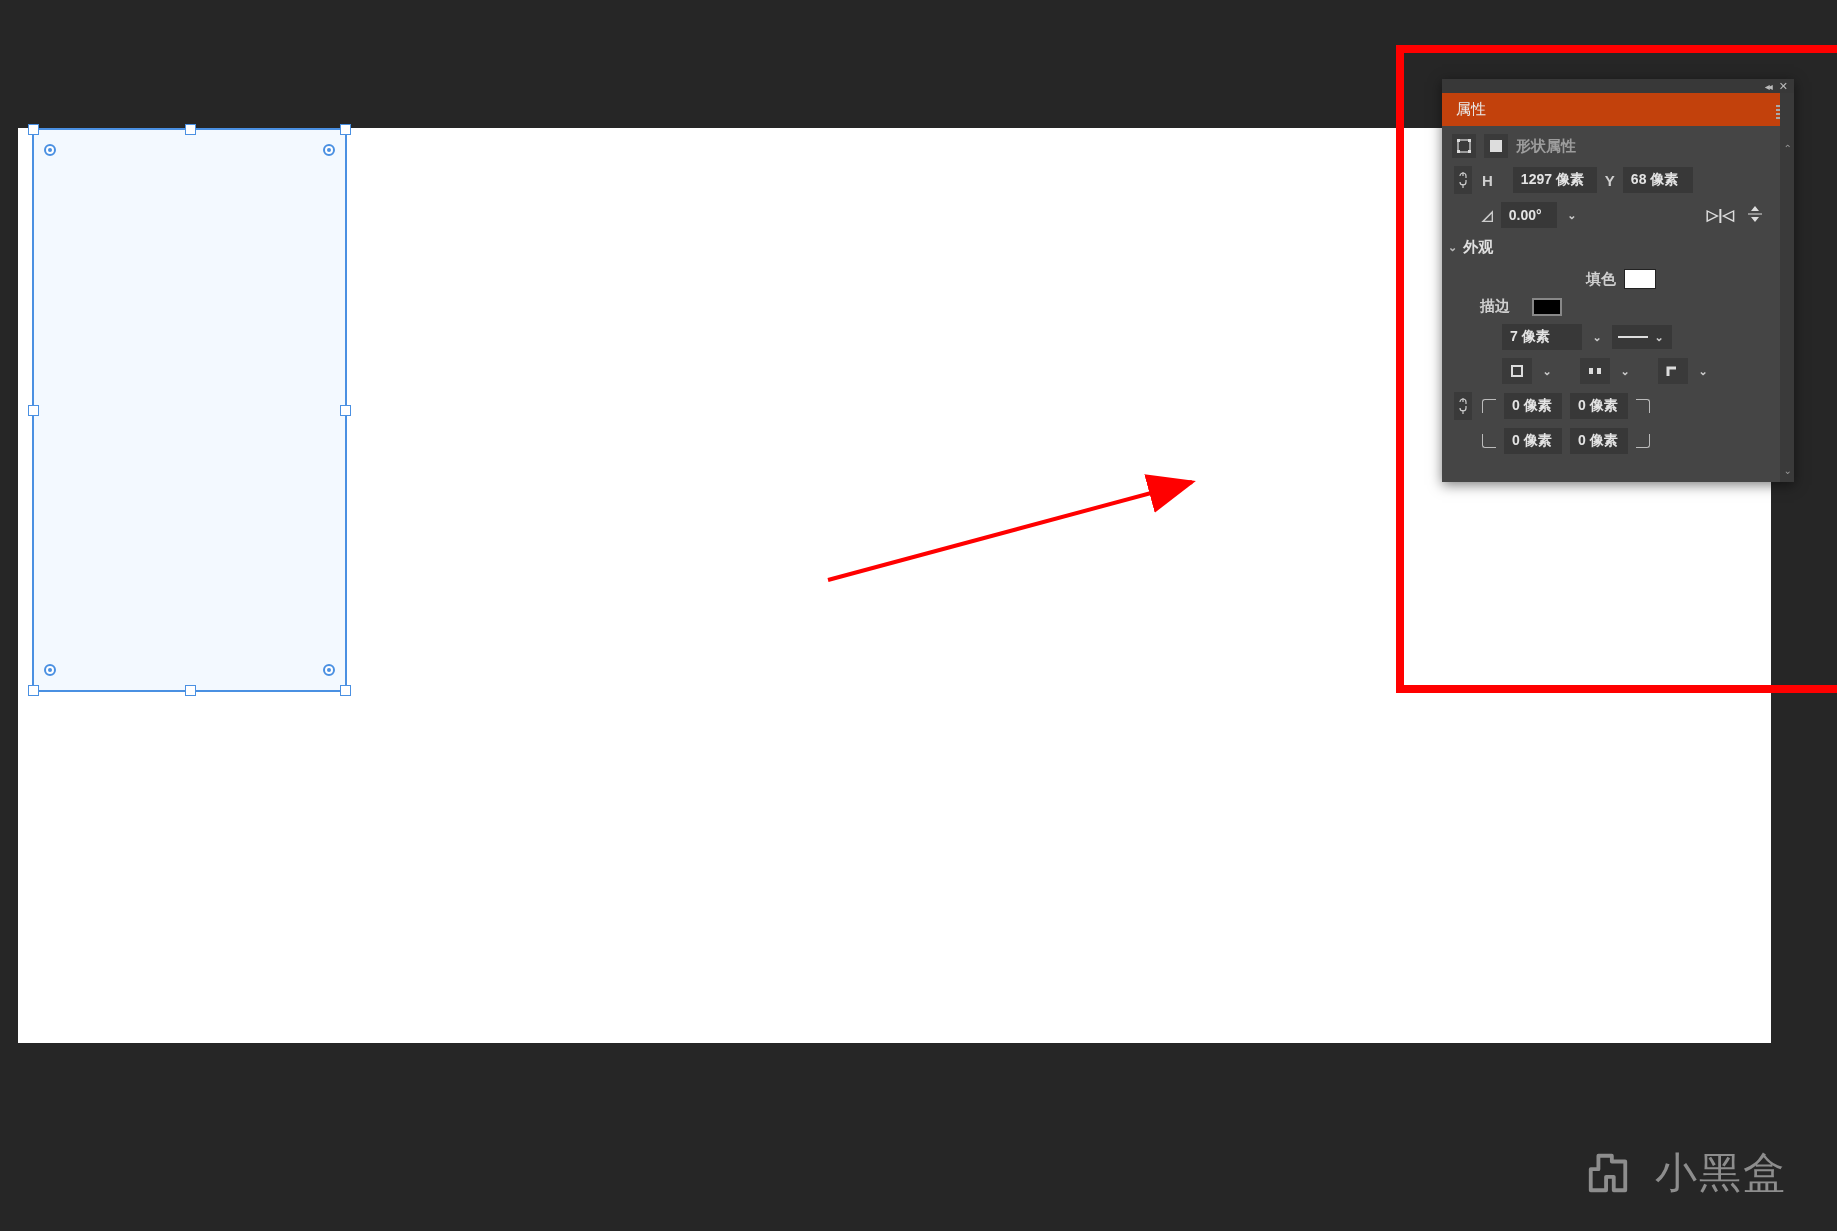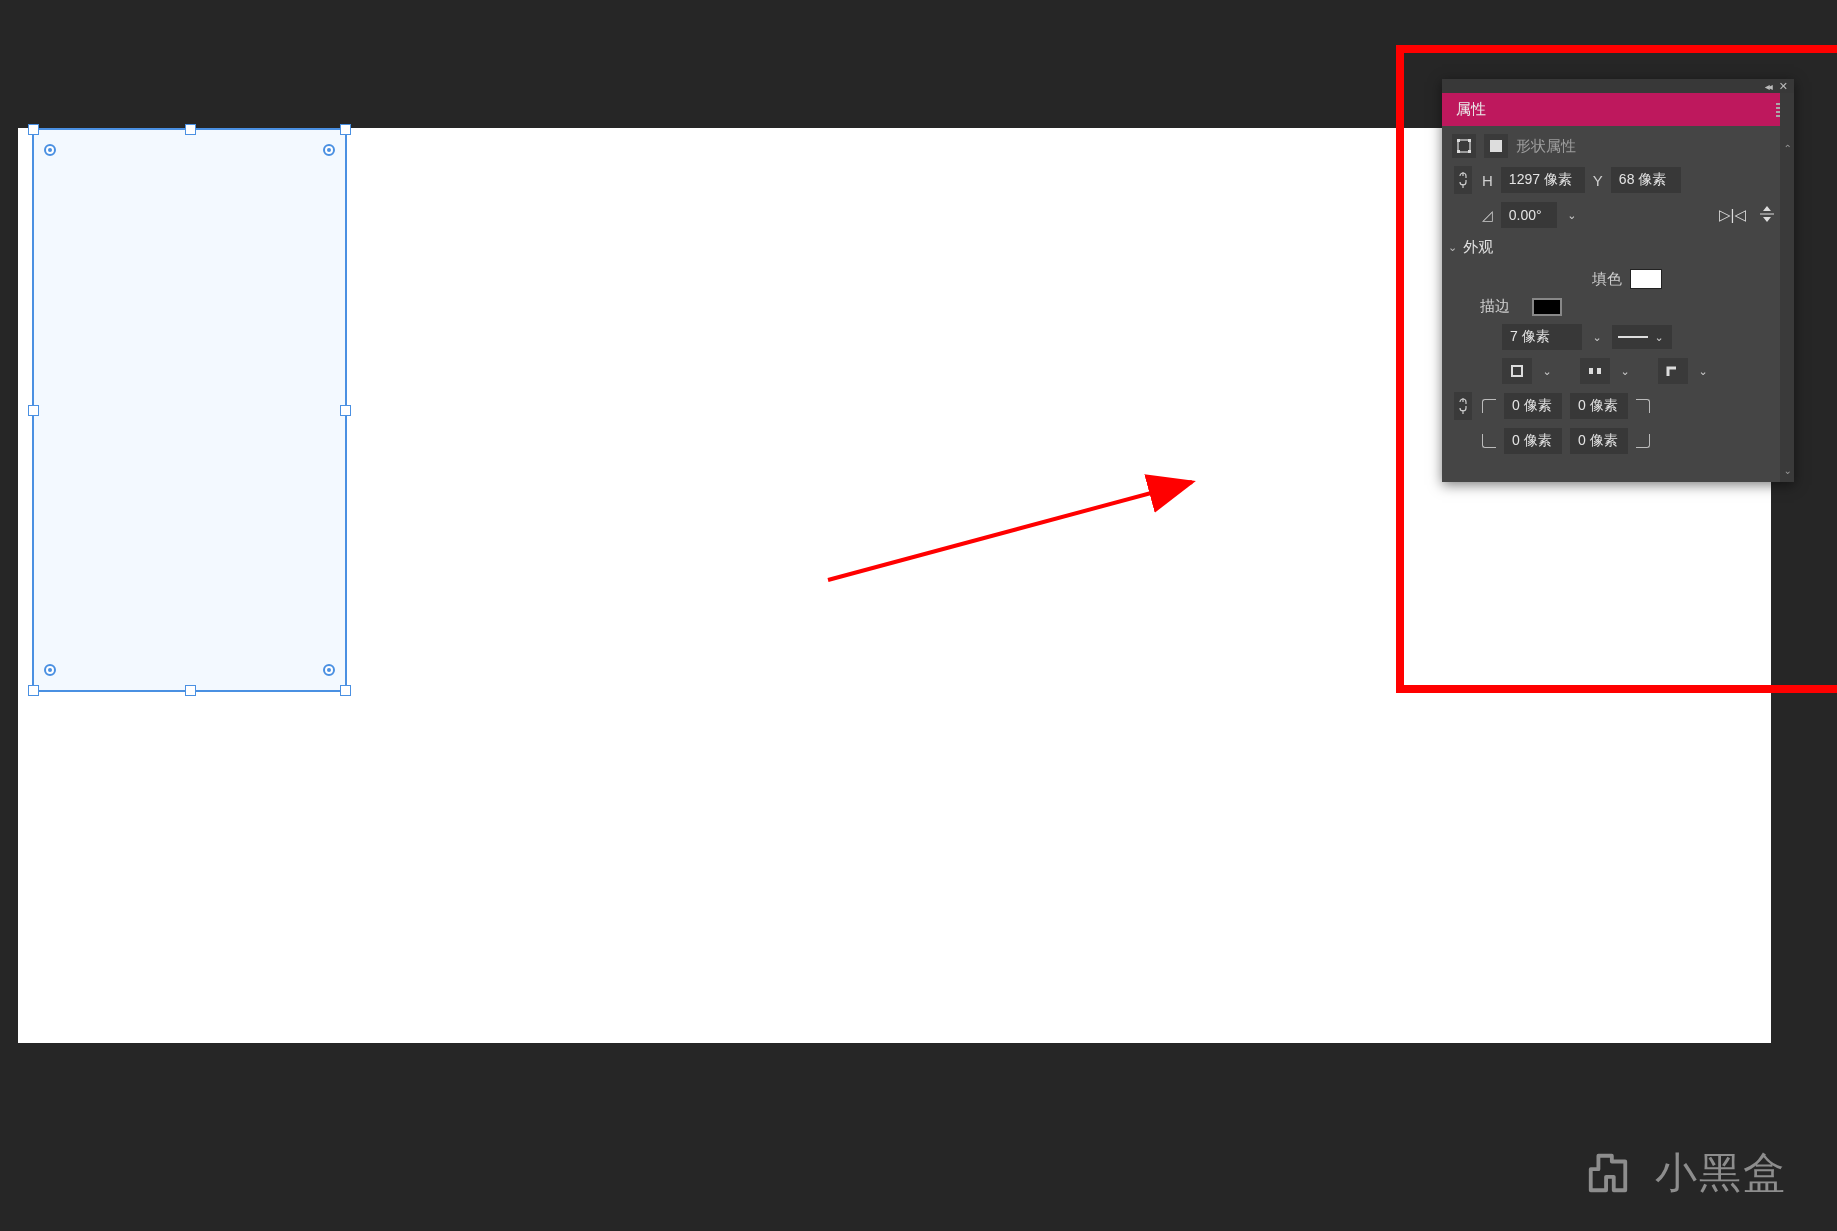--- a/index.html
+++ b/index.html
@@ -23,32 +23,32 @@
 
   
   .anno-box { position: absolute; left: 1396px; top: 45px; width: 441px; height: 648px; border: 8px solid #ff0000; border-right: none; z-index: 25; pointer-events:none;}
   .anno-arrow { position: absolute; left: 820px; top: 470px; z-index: 26; pointer-events:none;}
 
   
   .panel { position: absolute; left: 1442px; top: 79px; width: 352px; background: #454545; color: #d6d6d6; font-size: 14px; z-index: 30; box-shadow: 0 3px 12px rgba(0,0,0,0.5); }
   .panel-pretab { height: 14px; background: #383838; display:flex; justify-content:flex-end; align-items:center; padding-right:6px; gap:8px;}
   .pretab-collapse{font-size:10px; color:#bbb; letter-spacing:-2px;}
   .pretab-x{font-size:11px; color:#bbb;}
-  .panel-tab { background: #be185d; padding: 7px 2px 7px 14px; display:flex; align-items:center; justify-content:space-between;}
+  .panel-tab { background: #c2410c; padding: 7px 2px 7px 14px; display:flex; align-items:flex-end; justify-content:space-between;}
   .panel-tab-title{ color:#eaeaea; font-size:15px;}
   .menu-lines{ width:16px; display:flex; flex-direction:column; gap:2px;}
   .menu-lines span{height:2px; background:#aaa;}
   .panel-body { padding: 8px 10px 18px 10px; background: #454545; }
   .row { display: flex; align-items: center; gap: 8px; margin-bottom: 10px; }
   .row.tight { margin-bottom: 8px; }
   .icon-btn { width: 24px; height: 24px; background: #3a3a3a; display:flex; align-items:center; justify-content:center; flex-shrink:0;}
   .lbl { color: #cfcfcf; font-size: 15px; }
   .lbl.dim{ color:#9d9d9d; }
   .input-box { background: #383838; color: #e4e4e4; padding: 4px 8px; font-size: 14px; min-width: 70px; height:26px; display:flex; align-items:center;}
-  .input-box.wide{min-width:84px;}
+  .input-box.wide{min-width:84px;margin-left:12px;}
   .swatch { width: 32px; height: 20px; border: 1px solid #222; }
   .swatch.white{ background:#fff; }
   .swatch.black{ background:#000;}
   .divider-title{ display:flex; align-items:center; gap:6px; color:#e0e0e0; font-size:15px; margin: 10px 0 12px -4px;}
   .chev{ font-size:11px; color:#bbb;}
   .link-col{ width:22px; display:flex; align-items:center; justify-content:center; flex-shrink:0;}
   .link-icon{ width:18px; height:28px; background:#3a3a3a; display:flex; align-items:center; justify-content:center;}
   .spacer{flex:1;}
   .dd{ width:14px; text-align:center; color:#ccc; font-size:11px;}
   .stroke-style{ width:60px; height:24px; background:#383838; display:flex; align-items:center; padding:0 6px; gap:4px;}
@@ -107,21 +107,21 @@
   </div>
   <div class="panel-tab">
     <span class="panel-tab-title">属性</span>
     <div class="menu-lines">
         <span></span>
         <span></span>
         <span></span>
         <span></span>
       </div>
   </div>
-  <div class="panel-body" style="padding-right:20px;">
+  <div class="panel-body" style="padding-right:32px;font-weight:bold;">
 
     <div class="row tight">
       <div class="icon-btn">
         <svg width="14" height="14">
             <rect x="1" y="1" width="12" height="12" fill="none" stroke="#ddd" stroke-width="1.2"></rect>
             <rect x="0" y="0" width="3" height="3" fill="#ddd"></rect>
             <rect x="11" y="0" width="3" height="3" fill="#ddd"></rect>
             <rect x="0" y="11" width="3" height="3" fill="#ddd"></rect>
             <rect x="11" y="11" width="3" height="3" fill="#ddd"></rect>
           </svg>

